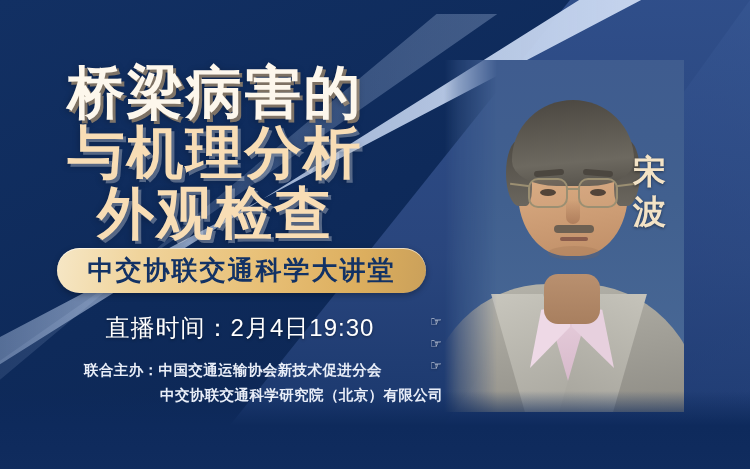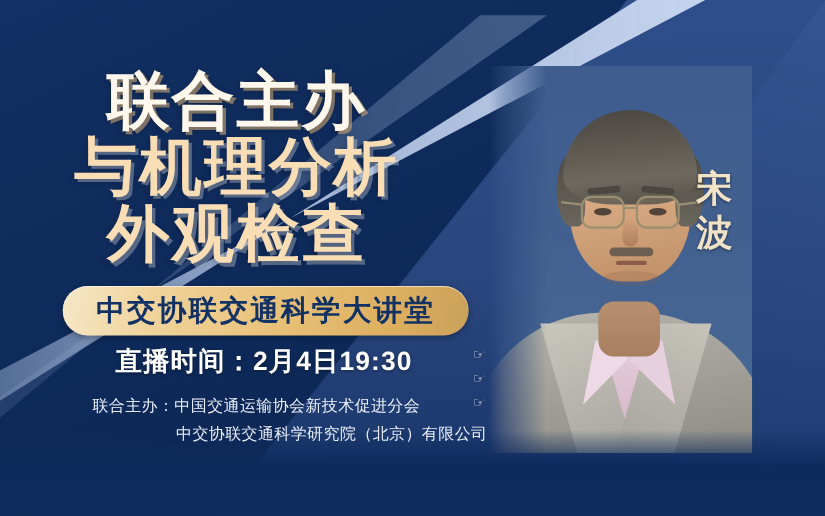--- a/index.html
+++ b/index.html
@@ -196,21 +196,21 @@
     text-shadow:3px 3px 0 rgba(221,178,120,.55), 0 2px 7px rgba(0,0,0,.35);
   }
   .hl-2,.hl-3{
     color:#f8ddb5;
     text-shadow:3px 3px 0 rgba(255,255,255,.30), 0 2px 7px rgba(0,0,0,.30);
   }
 
   
   .badge{
     position:absolute;
-    left:57px;top:260px;
+    left:57px;top:248px;
     width:369px;height:45px;
     border-radius:24px;
     background:linear-gradient(100deg,#f6e7c6 0%,#f0d49c 22%,#e8c077 55%,#dcae5e 82%,#caa05a 100%);
     box-shadow:inset 0 1px 0 rgba(255,255,255,.6), 0 2px 6px rgba(0,0,0,.30);
     display:flex;align-items:center;justify-content:center;
   }
   .badge-text{
     color:#123265;
     font-size:26px;
     font-weight:700;
@@ -218,33 +218,33 @@
     white-space:nowrap;
   }
 
   
   .live-time{
     position:absolute;
     left:0;top:312px;width:480px;
     text-align:center;
     color:#ffffff;
     font-size:24px;
-    font-weight:700;
+    font-weight:400;
     letter-spacing:1px;
     text-shadow:0 1px 3px rgba(0,0,0,.4);
   }
 
   
   .organizers{
     position:absolute;
     left:84px;top:358px;width:380px;
     color:#e9eef8;
     font-size:14.5px;
     line-height:1.75;
-    font-weight:400;
+    font-weight:700;
     letter-spacing:.4px;
   }
   .org-1{text-align:left;}
   .org-2{text-align:left;padding-left:76px;}
 
   
   .credentials{
     position:absolute;
     left:430px;top:311px;width:318px;
     color:#f2f5fb;
@@ -304,21 +304,21 @@
   </div>
 
   <div class="bg-bottom"></div>
 
   <div class="speaker-name">
     <span>宋</span>
     <span>波</span>
   </div>
 
   <div class="headline">
-    <div class="hl-line hl-1">联合主办</div>
+    <div class="hl-line hl-1">桥梁病害的</div>
     <div class="hl-line hl-3">与机理分析</div>
     <div class="hl-line hl-2">外观检查</div>
   </div>
 
   <div class="badge">
     <span class="badge-text">中交协联交通科学大讲堂</span>
   </div>
 
   <div class="live-time">直播时间：2月4日19:30</div>
 

